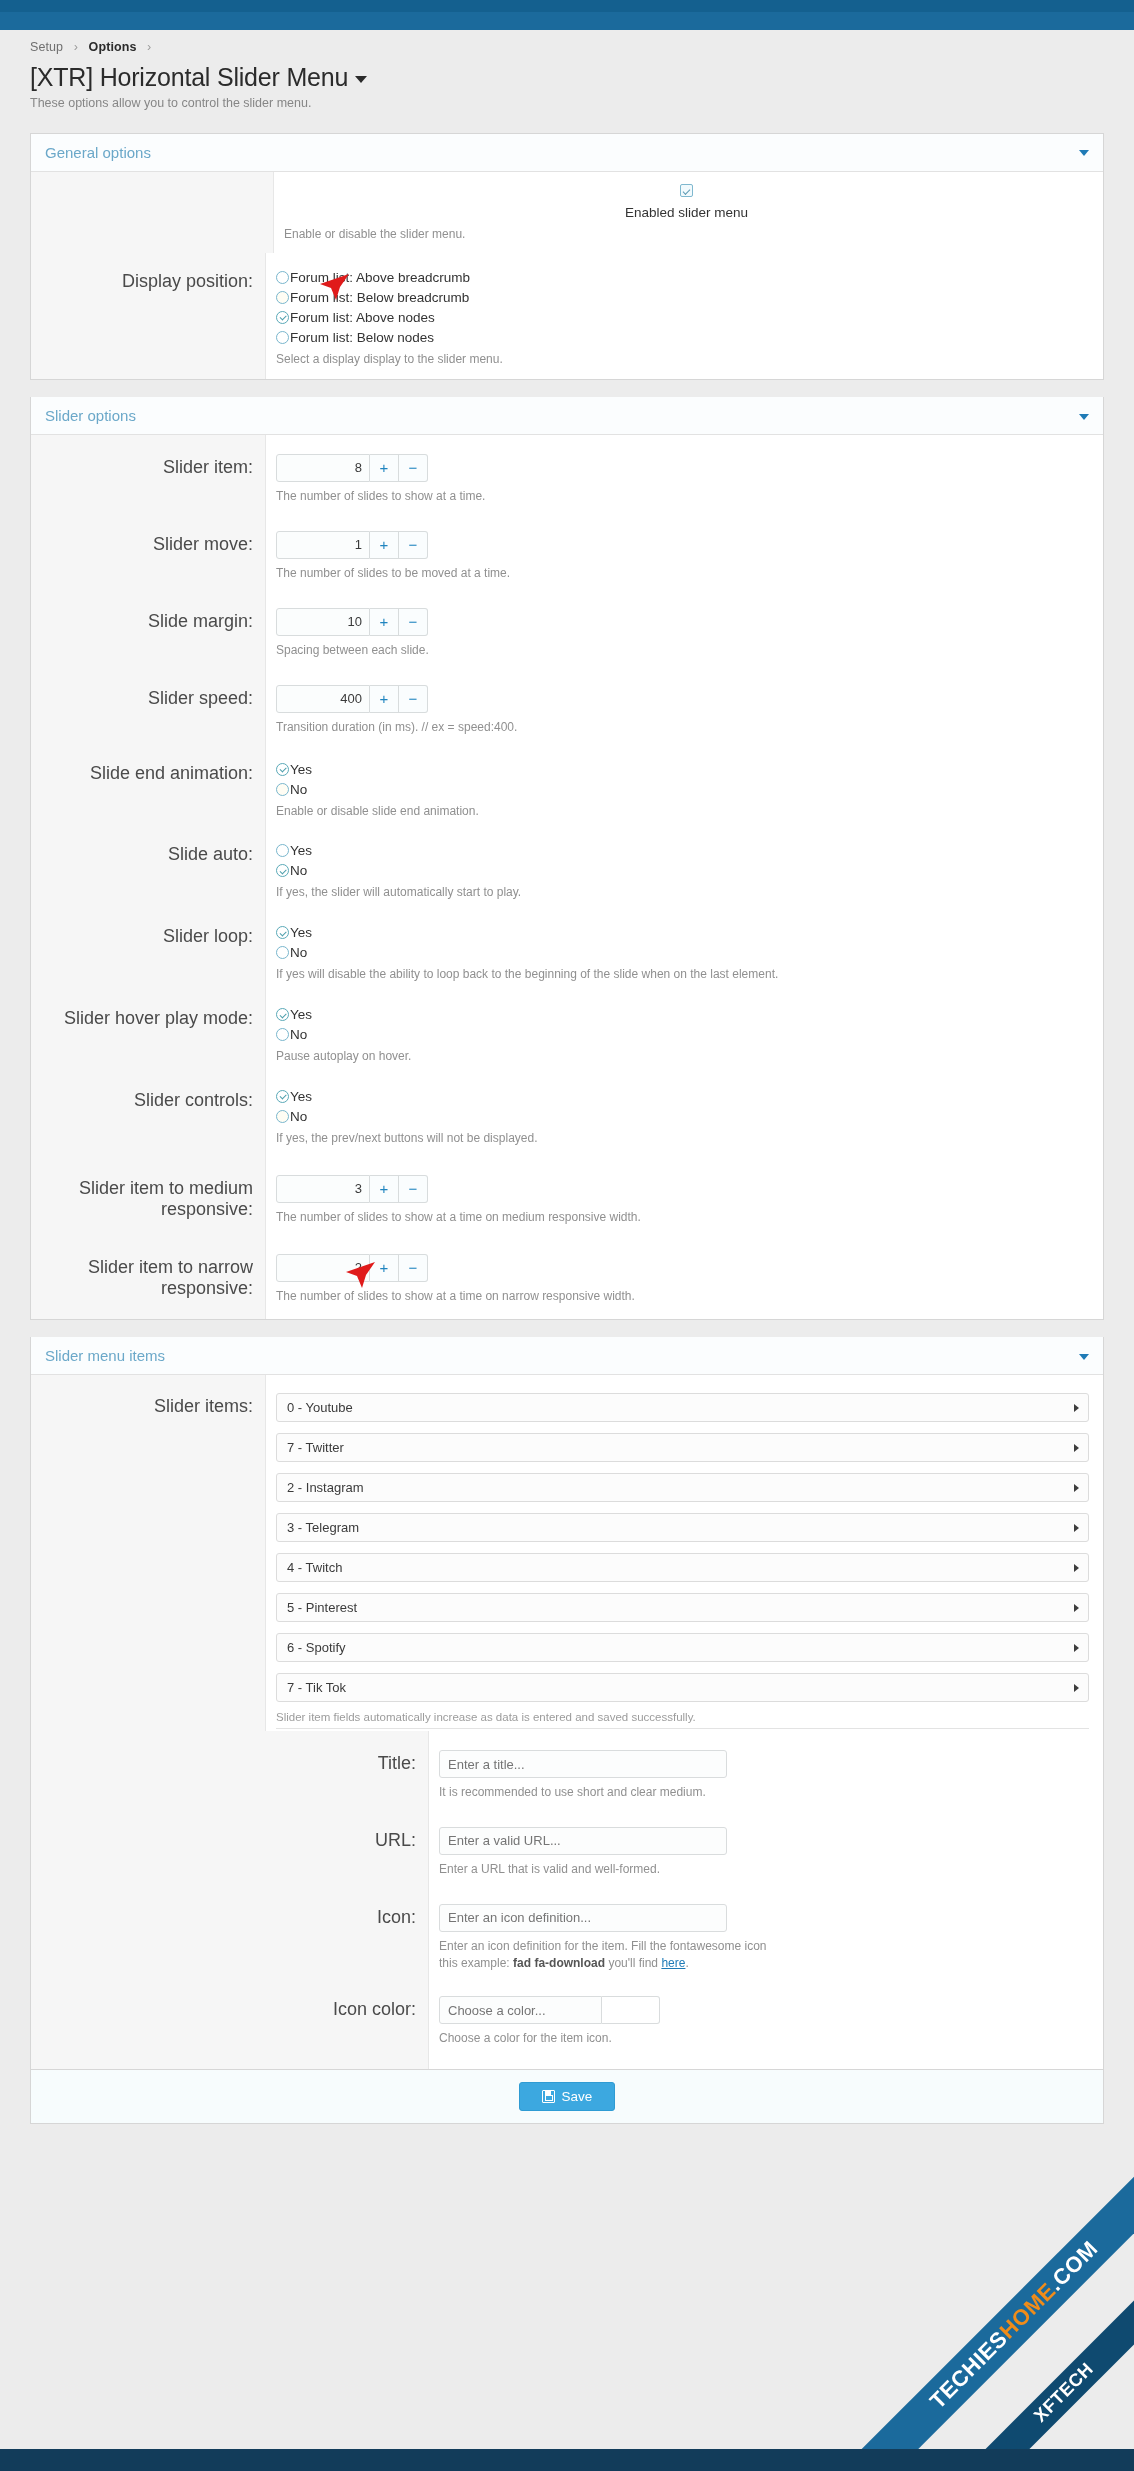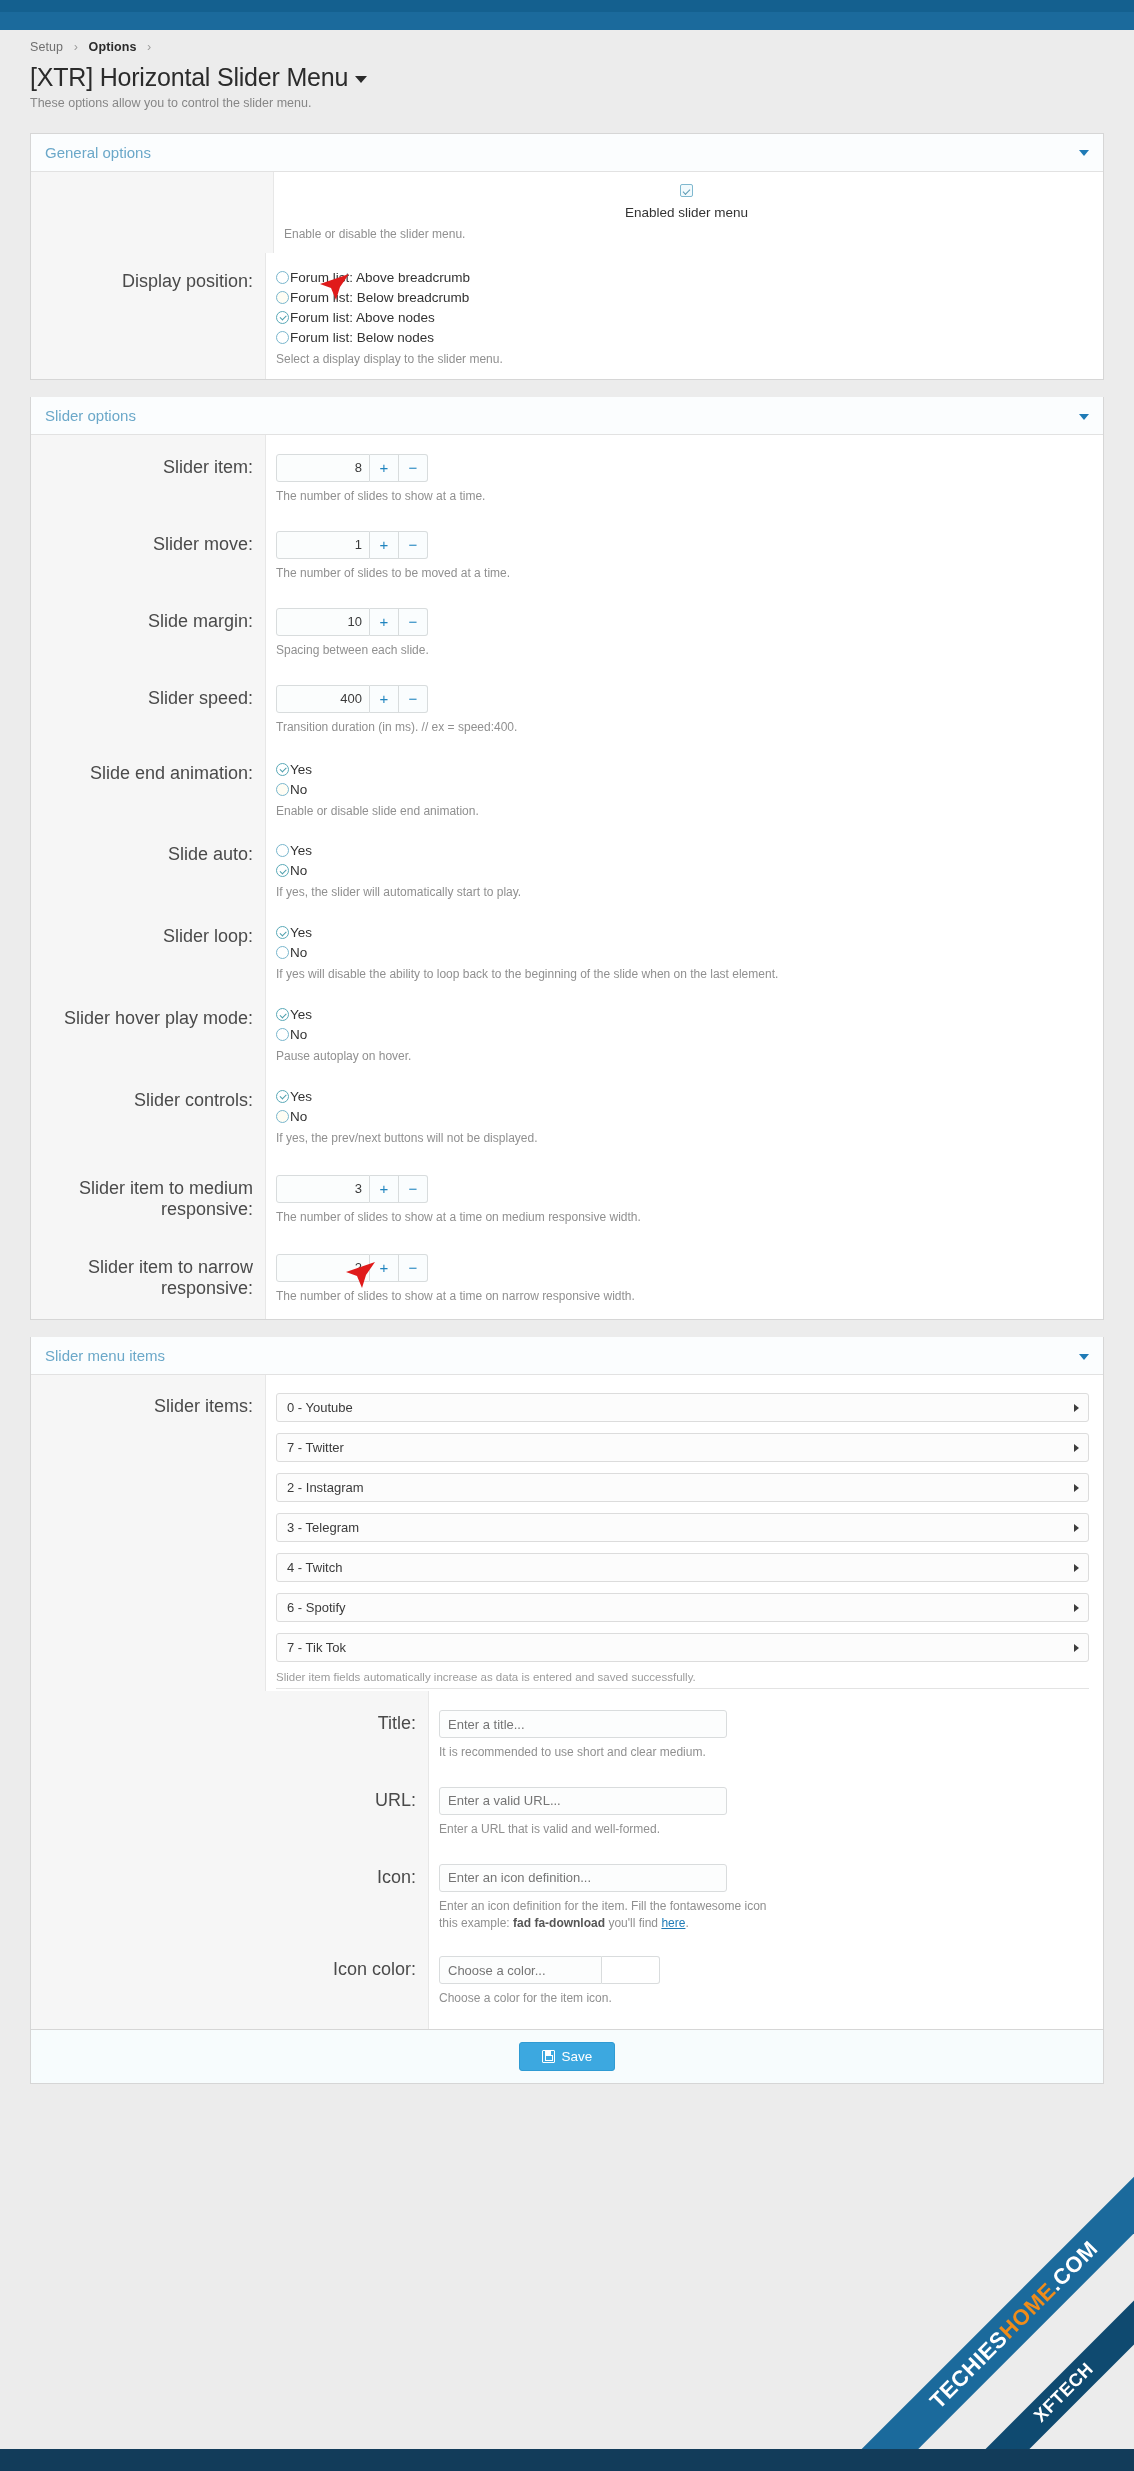--- a/index.html
+++ b/index.html
@@ -451,20 +451,24 @@
         </div>
         <div class="sitem">
           <span>3 - Telegram</span>
           <span class="rcaret"></span>
         </div>
         <div class="sitem">
           <span>4 - Twitch</span>
           <span class="rcaret"></span>
         </div>
         <div class="sitem">
+          <span>5 - Pinterest</span>
+          <span class="rcaret"></span>
+        </div>
+        <div class="sitem">
           <span>6 - Spotify</span>
           <span class="rcaret"></span>
         </div>
         <div class="sitem">
           <span>7 - Tik Tok</span>
           <span class="rcaret"></span>
         </div>
         <div class="sitem-note">Slider item fields automatically increase as data is entered and saved successfully.</div>
       </div>
     </div>

